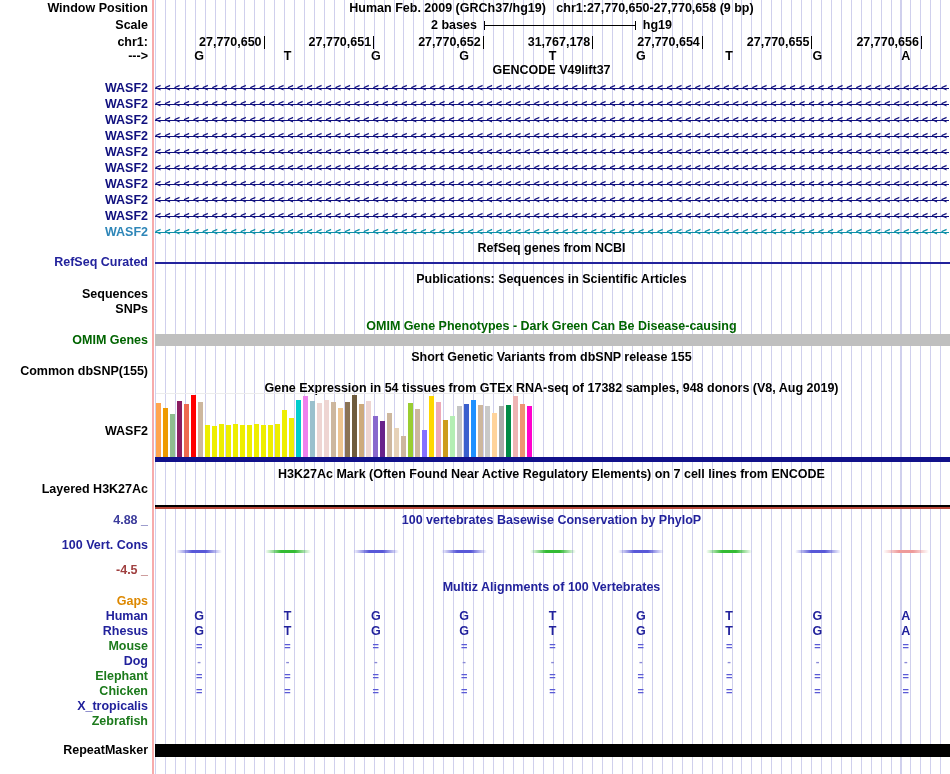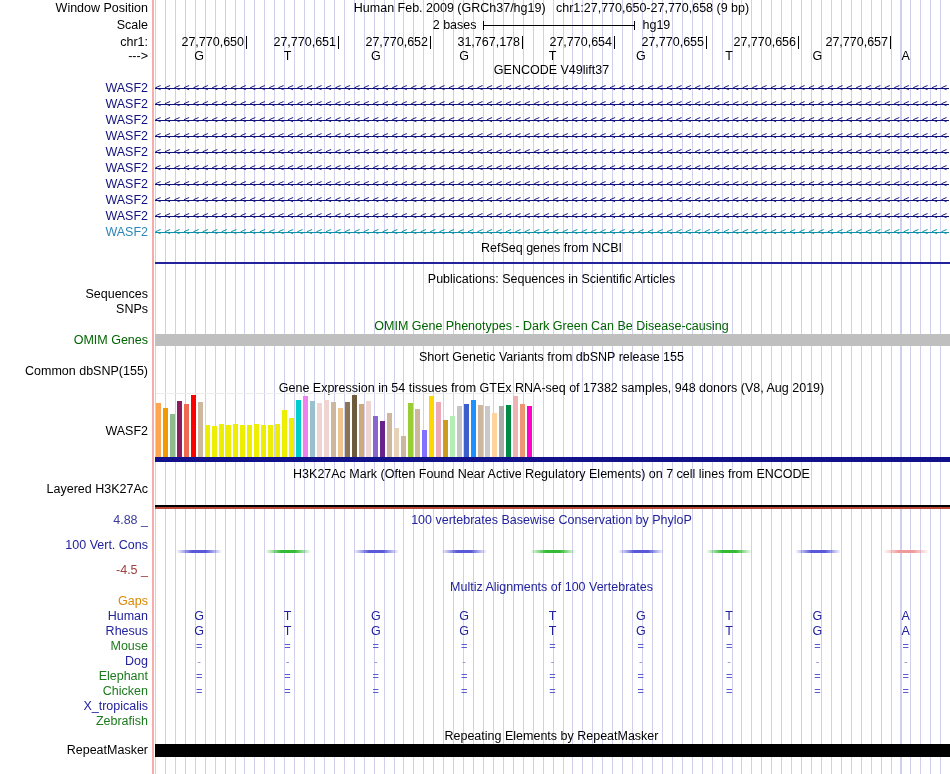--- a/index.html
+++ b/index.html
@@ -1,31 +1,31 @@
 <!DOCTYPE html>
 <html><head>
 <meta charset="utf-8">
 <style>
   html,body{margin:0;padding:0;background:#fff;}
   body{font-family:"Liberation Sans",sans-serif;font-size:12.5px;color:#000;}
-  .browser{position:relative;width:950px;height:774px;background:#fff;overflow:hidden;}
+  .browser{position:relative;width:950px;height:774px;background:#fff;overflow:hidden;font-weight:bold;}
   .grid{position:absolute;left:155px;right:0;top:0;bottom:0;
         background:repeating-linear-gradient(to right,rgba(150,150,215,.45) 0 1px,transparent 1px 9.94px);}
   .guideline{position:absolute;left:152px;top:0;bottom:0;width:2px;background:#F7ABAB;}
   .row{position:absolute;left:0;width:100%;height:13px;line-height:13px;}
   .lbl{position:absolute;left:0;width:148px;text-align:right;white-space:nowrap;}
   .ctr{position:absolute;left:155px;width:793px;text-align:center;white-space:nowrap;}
   .pre{white-space:pre;text-align:center;}
   .navy{color:#22229C;}
   .green{color:#006400;}
   .scalewrap{display:flex;justify-content:center;align-items:center;}
   .scaleline{display:inline-block;width:150px;height:9px;border-left:1px solid #000;border-right:1px solid #000;
              background:linear-gradient(#000,#000) center/100% 1px no-repeat;margin:0 7px;}
   #ruler-cells{position:absolute;left:155px;top:0;width:795px;display:flex;height:13px;}
-  .rcell{width:92px;box-sizing:border-box;border-right:1px solid #000;text-align:right;padding-right:2px;height:13px;line-height:13px;}
+  .rcell{width:66px;box-sizing:border-box;border-right:1px solid #000;text-align:right;padding-right:2px;height:13px;line-height:13px;margin-left:44px;}
   #base-cells,.mzcells{position:absolute;left:155px;top:0;width:795px;display:flex;}
   .bcell,.mzcell{width:88.333px;text-align:center;}
   .generow{position:absolute;left:0;width:100%;height:16px;line-height:16px;}
   .garrow{position:absolute;left:155px;right:1px;top:0;height:16px;overflow:hidden;
           font-family:"DejaVu Sans Mono",monospace;font-size:10px;letter-spacing:3.45px;
           background:linear-gradient(currentColor,currentColor) 0 7.5px/100% 1px no-repeat;}
   .hline{position:absolute;left:155px;right:0;}
   #gtex-bars{position:absolute;left:156px;top:393px;height:64px;display:flex;align-items:flex-end;gap:2px;
              border-top:1px solid #ECECEC;width:378px;}
   .gbar{width:5px;}
@@ -122,20 +122,23 @@
         <div class="garrow" style="color: rgb(16, 16, 126);">&lt;&lt;&lt;&lt;&lt;&lt;&lt;&lt;&lt;&lt;&lt;&lt;&lt;&lt;&lt;&lt;&lt;&lt;&lt;&lt;&lt;&lt;&lt;&lt;&lt;&lt;&lt;&lt;&lt;&lt;&lt;&lt;&lt;&lt;&lt;&lt;&lt;&lt;&lt;&lt;&lt;&lt;&lt;&lt;&lt;&lt;&lt;&lt;&lt;&lt;&lt;&lt;&lt;&lt;&lt;&lt;&lt;&lt;&lt;&lt;&lt;&lt;&lt;&lt;&lt;&lt;&lt;&lt;&lt;&lt;&lt;&lt;&lt;&lt;&lt;&lt;&lt;&lt;&lt;&lt;&lt;&lt;&lt;&lt;</div>
       </div>
       <div class="generow" style="top: 224px;">
         <div class="lbl" style="color: rgb(46, 134, 184);">WASF2</div>
         <div class="garrow" style="color: rgb(13, 143, 168);">&lt;&lt;&lt;&lt;&lt;&lt;&lt;&lt;&lt;&lt;&lt;&lt;&lt;&lt;&lt;&lt;&lt;&lt;&lt;&lt;&lt;&lt;&lt;&lt;&lt;&lt;&lt;&lt;&lt;&lt;&lt;&lt;&lt;&lt;&lt;&lt;&lt;&lt;&lt;&lt;&lt;&lt;&lt;&lt;&lt;&lt;&lt;&lt;&lt;&lt;&lt;&lt;&lt;&lt;&lt;&lt;&lt;&lt;&lt;&lt;&lt;&lt;&lt;&lt;&lt;&lt;&lt;&lt;&lt;&lt;&lt;&lt;&lt;&lt;&lt;&lt;&lt;&lt;&lt;&lt;&lt;&lt;&lt;&lt;</div>
       </div>
     </div>
 
   <div class="row" style="top:242px">
     <span class="ctr">RefSeq genes from NCBI</span>
+  </div>
+  <div class="row" style="top:256px">
+    <span class="lbl navy">RefSeq Curated</span>
   </div>
   <div class="hline" style="top:262px;height:2px;background:#22229C"></div>
 
   <div class="row" style="top:273px">
     <span class="ctr">Publications: Sequences in Scientific Articles</span>
   </div>
   <div class="row" style="top:288px">
     <span class="lbl">Sequences</span>
   </div>
   <div class="row" style="top:303px">
@@ -344,20 +347,17 @@
         </div>
       </div>
       <div class="mzrow" style="top: 699px;">
         <div class="lbl" style="color: rgb(34, 34, 156);">X_tropicalis</div>
       </div>
       <div class="mzrow" style="top: 714px;">
         <div class="lbl" style="color: rgb(28, 122, 28);">Zebrafish</div>
       </div>
     </div>
 
-  <div class="row" style="top:730px">
-    <span class="ctr">Repeating Elements by RepeatMasker</span>
-  </div>
   <div class="hline" style="top:744px;height:13px;background:#000000"></div>
   <div class="row" style="top:744px">
     <span class="lbl">RepeatMasker</span>
   </div>
 </div>
 
 </body></html>

